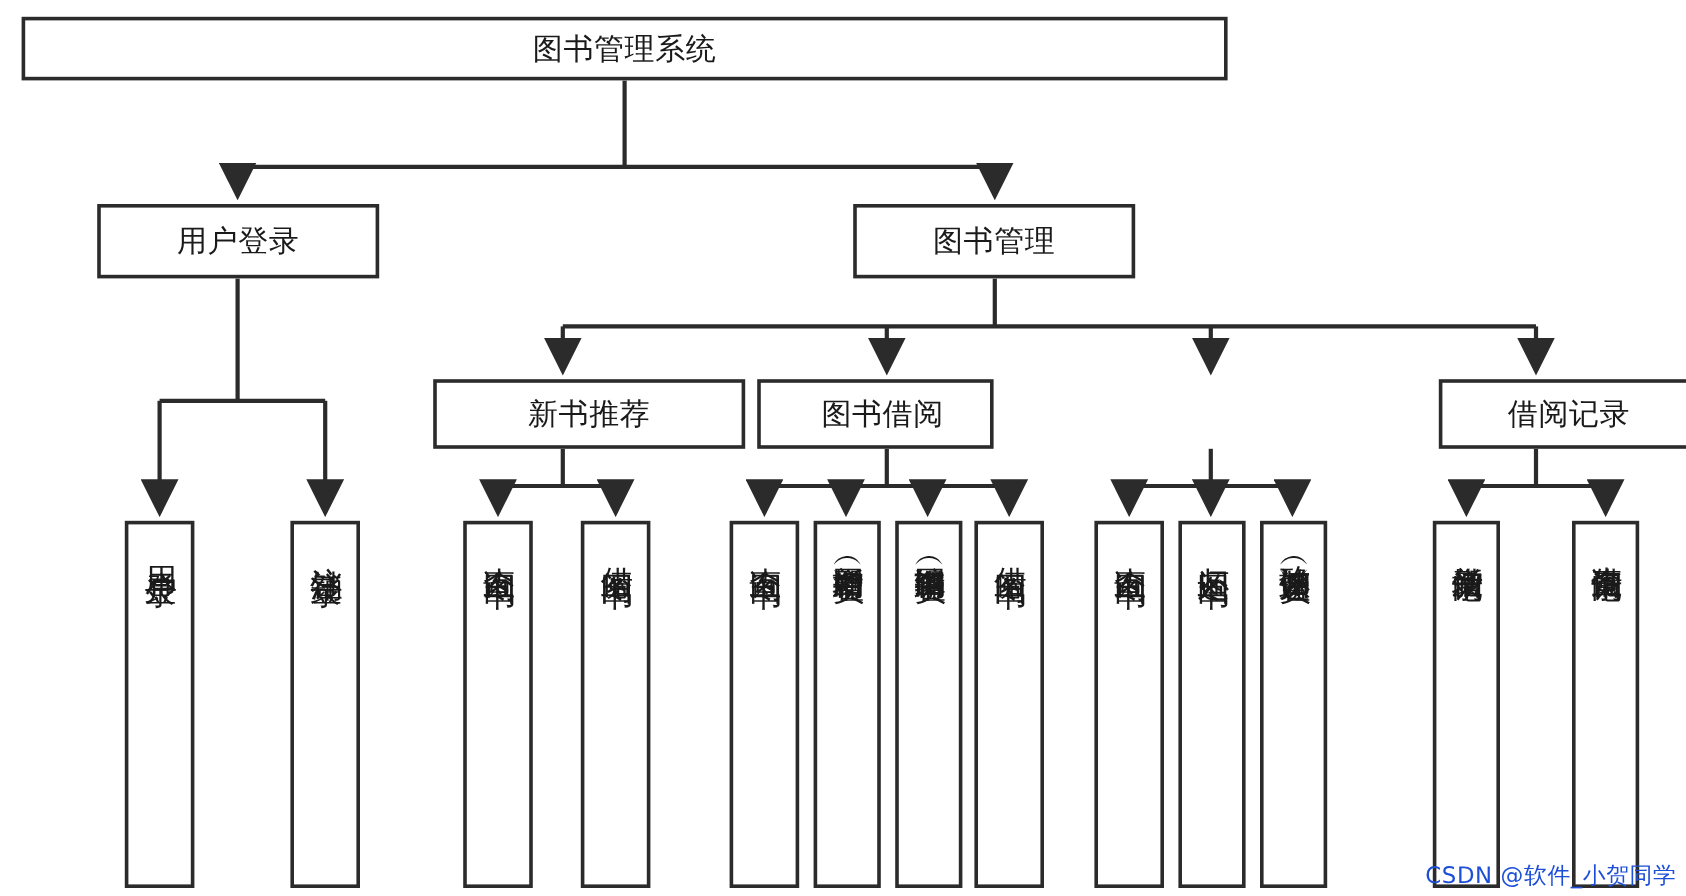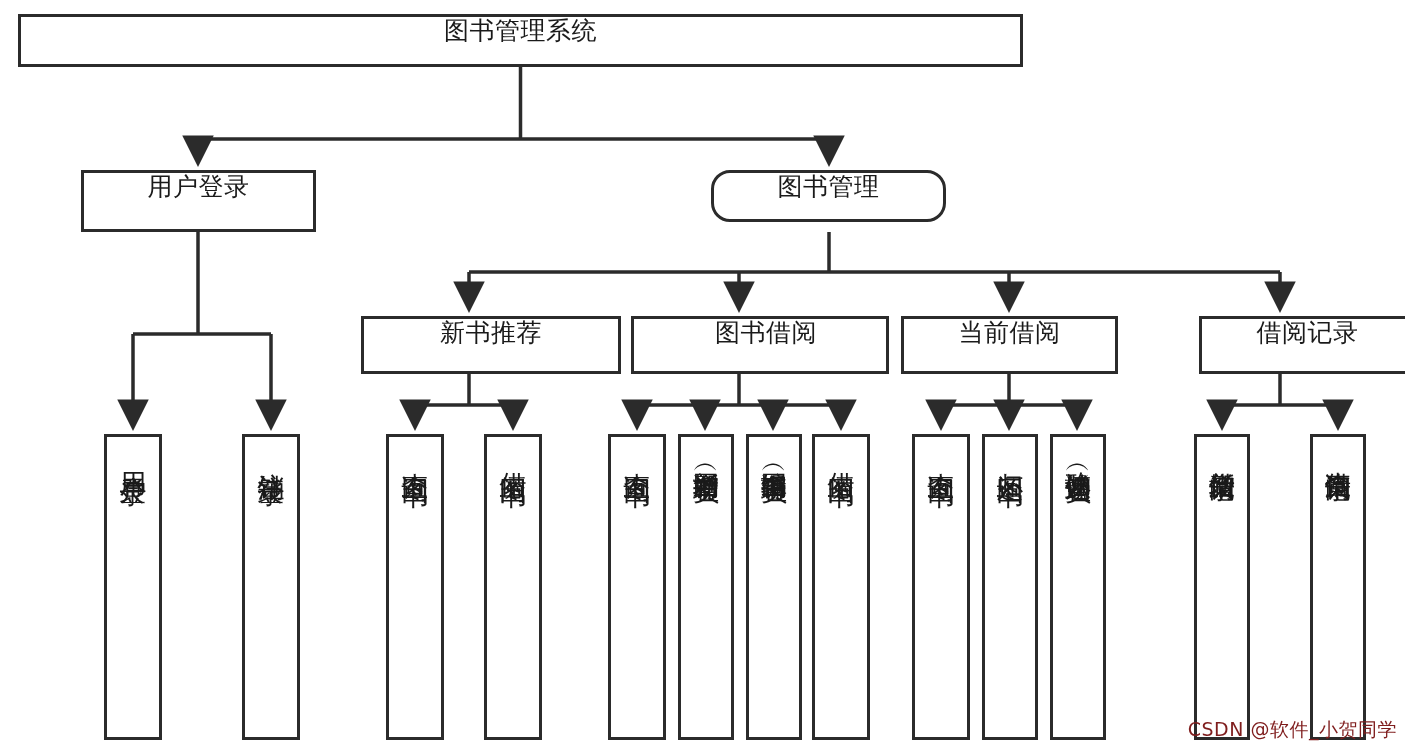--- a/index.html
+++ b/index.html
@@ -25,20 +25,21 @@
     width: 1405px;
     height: 747px;
     pointer-events: none;
   }
   .node {
     position: absolute;
     box-sizing: border-box;
     border: 3px solid #2b2b2b;
     background: #ffffff;
     display: flex;
+    align-items: center;
     justify-content: center;
     color: #1a1a1a;
   }
   .node-label {
     display: block;
     letter-spacing: 0.5px;
     white-space: nowrap;
   }
   
   .node-h .node-label {
@@ -64,21 +65,21 @@
   }
   .node-v.tight .node-label {
     letter-spacing: 1px;
     font-size: 26px;
   }
   #watermark {
     position: absolute;
     right: 8px;
     bottom: 4px;
     font-size: 19px;
-    color: #7f1d1d;
+    color: #1d4ed8;
     letter-spacing: 0.5px;
     white-space: nowrap;
   }
 </style>
 </head>
 <body>
 
 <div id="diagram-root">
 
   <svg id="edge-layer" viewBox="0 0 1405 747">
@@ -131,32 +132,29 @@
     </g>
   </svg>
 
   <div class="node node-h node-root" style="left:18px; top:14px; width:1005px; height:53px;">
     <span class="node-label">图书管理系统</span>
   </div>
 
   <div class="node node-h" style="left:81px; top:170px; width:235px; height:62px;">
     <span class="node-label">用户登录</span>
   </div>
-  <div class="node node-h" style="left:711px; top:170px; width:235px; height:52px;border-radius:19px;">
+  <div class="node node-h" style="left:711px; top:170px; width:235px; height:62px;">
     <span class="node-label">图书管理</span>
   </div>
 
   <div class="node node-h" style="left:361px; top:316px; width:260px; height:58px;">
     <span class="node-label">新书推荐</span>
   </div>
-  <div class="node node-h" style="left:631px; top:316px; width:258px; height:58px;padding-left:12px;">
+  <div class="node node-h" style="left:631px; top:316px; width:197px; height:58px;padding-left:12px;">
     <span class="node-label">图书借阅</span>
-  </div>
-  <div class="node node-h" style="left:901px; top:316px; width:217px; height:58px;">
-    <span class="node-label">当前借阅</span>
   </div>
   <div class="node node-h" style="left:1171px; top:316px; width:217px; height:58px;margin-left:28px;">
     <span class="node-label">借阅记录</span>
   </div>
 
   <div class="node node-v" style="left:104px; top:434px; width:58px; height:306px;">
     <span class="node-label">用户登录</span>
   </div>
   <div class="node node-v" style="left:242px; top:434px; width:58px; height:306px;">
     <span class="node-label">注销登录</span>

